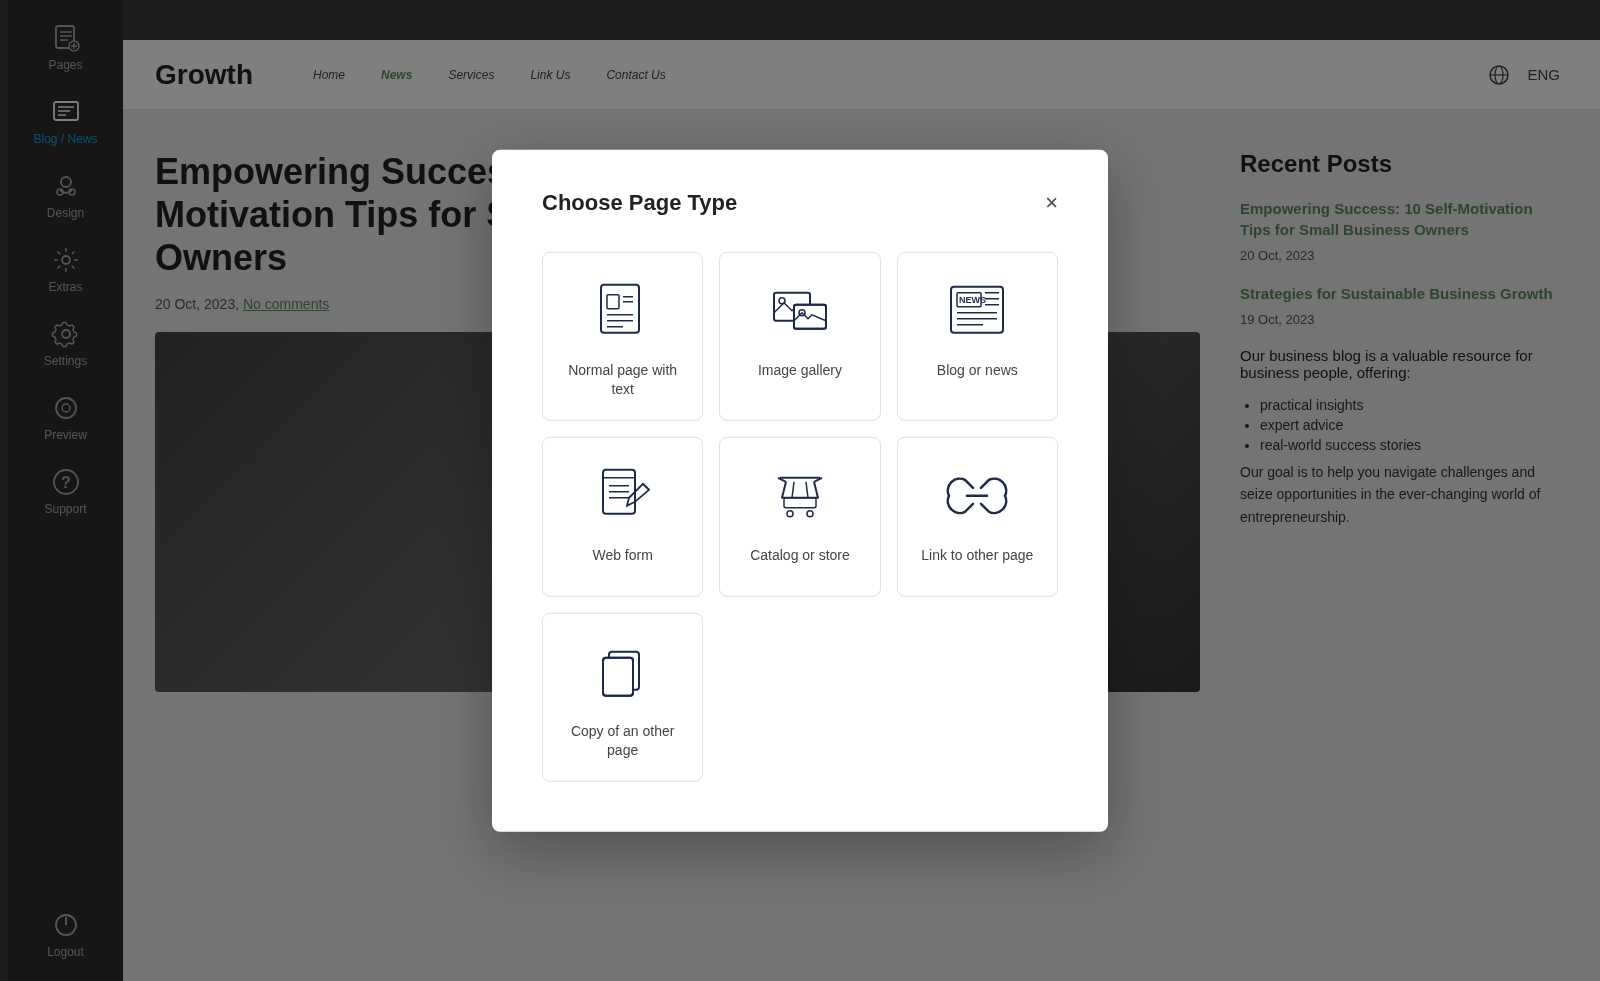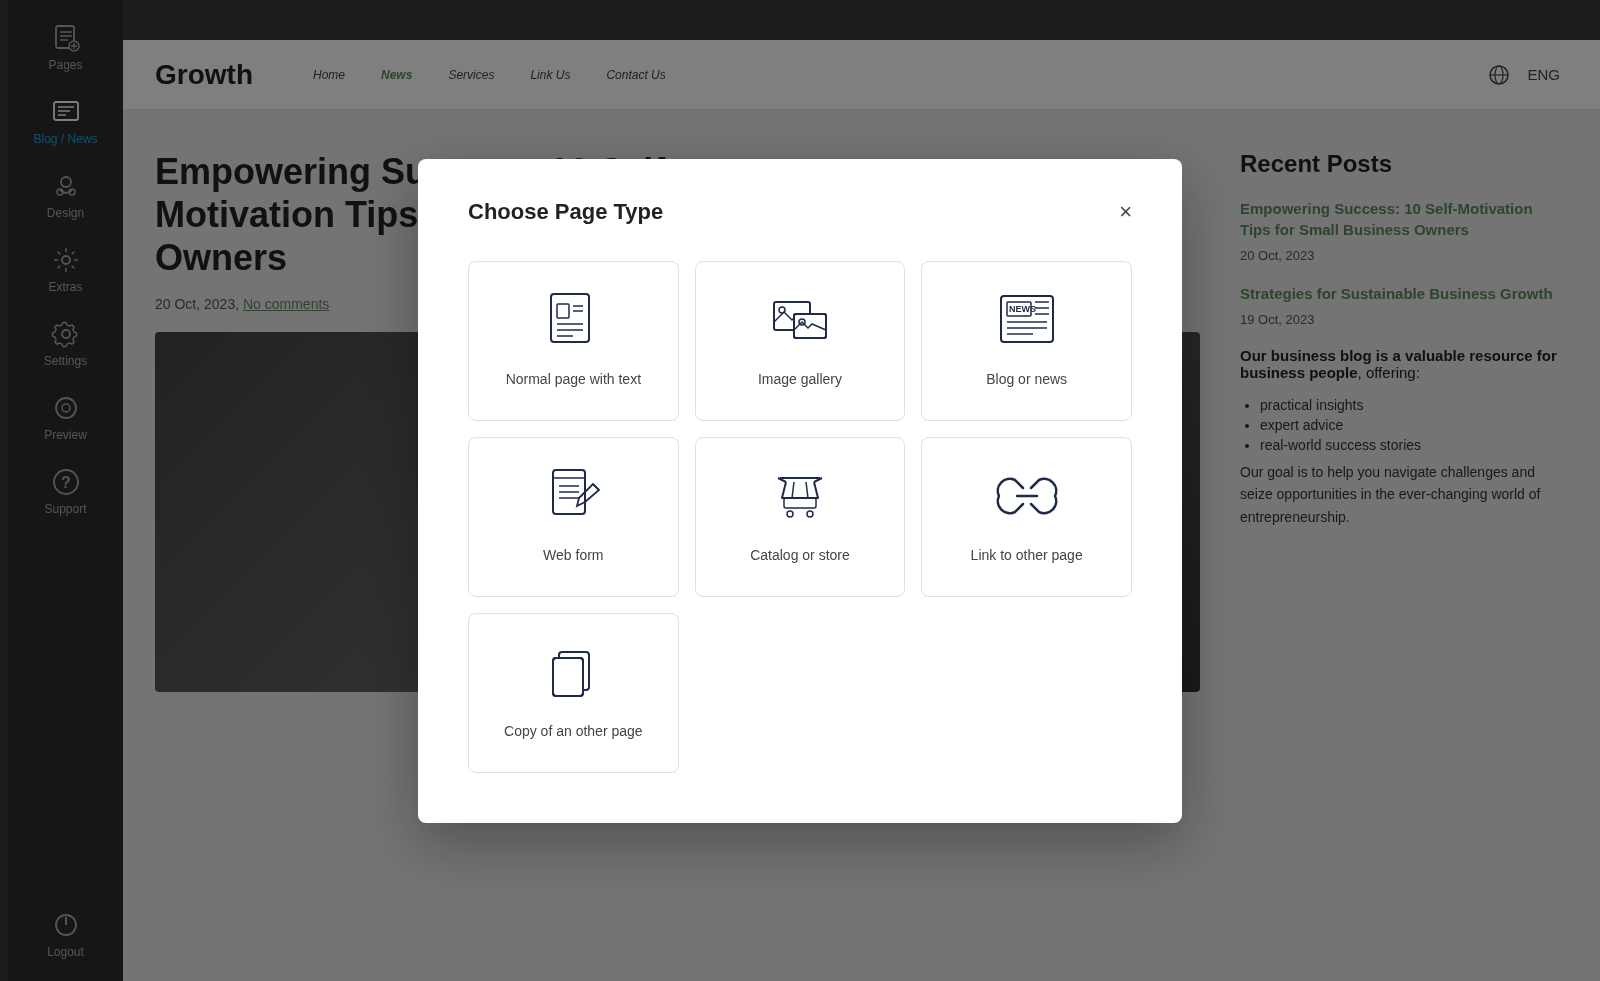--- a/index.html
+++ b/index.html
@@ -38,36 +38,36 @@
     .page-meta a { color: #5a8a5a; }
     .page-hero { width: 100%; height: 360px; background: #555; border-radius: 4px; overflow: hidden; }
     .page-hero-img { width: 100%; height: 100%; background: linear-gradient(135deg, #444 0%, #666 50%, #333 100%); }
 
     
     .page-sidebar { width: 320px; flex-shrink: 0; }
     .recent-title { font-size: 24px; font-weight: 700; color: #222; margin-bottom: 20px; }
     .recent-link { color: #5a8a5a; font-size: 15px; font-weight: 600; line-height: 1.4; margin-bottom: 8px; display: block; text-decoration: none; }
     .recent-date { color: #555; font-size: 13px; margin-bottom: 20px; }
     .recent-desc { color: #222; font-size: 15px; margin-bottom: 16px; }
-    .recent-desc strong { font-weight: 700; }
+    .recent-desc strong { font-weight: 400; }
     .recent-list { margin: 8px 0 8px 20px; }
     .recent-list li { color: #333; font-size: 14px; margin-bottom: 4px; }
     .recent-goal { color: #333; font-size: 14px; line-height: 1.6; }
 
     
     .overlay {
       position: fixed; top: 0; left: 0; width: 100%; height: 100%;
       background: rgba(0,0,0,0.5); z-index: 100;
     }
 
     
     .modal {
       position: fixed; top: 50%; left: 50%; transform: translate(-50%, -50%);
       background: #fff; border-radius: 8px; z-index: 200;
-      width: 764px; padding: 40px 50px 50px 50px;
+      width: 616px; padding: 40px 50px 50px 50px;
       box-shadow: 0 20px 60px rgba(0,0,0,0.3);
     }
     .modal-header { display: flex; align-items: center; justify-content: space-between; margin-bottom: 36px; }
     .modal-title { font-size: 22px; font-weight: 700; color: #222; }
     .modal-close { background: none; border: none; cursor: pointer; color: #444; font-size: 22px; line-height: 1; }
 
     .modal-grid { display: grid; grid-template-columns: repeat(3, 1fr); gap: 16px; }
 
     .page-type-item {
       display: flex; flex-direction: column; align-items: center; justify-content: flex-start;

